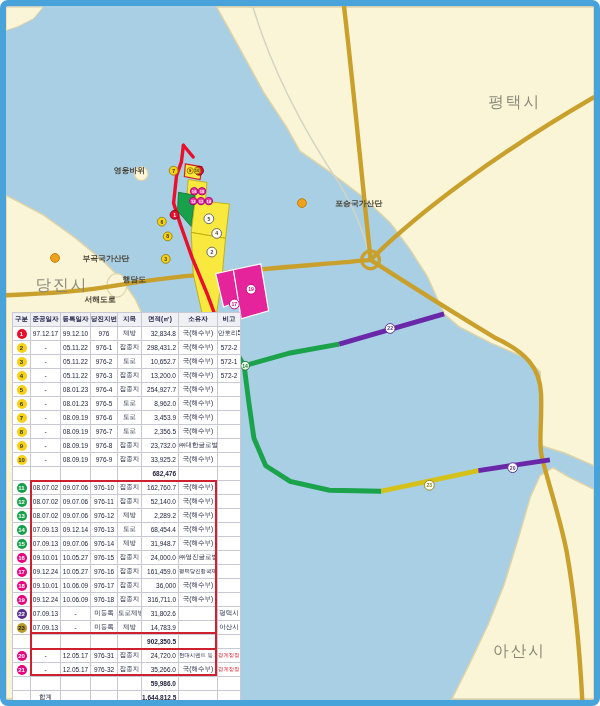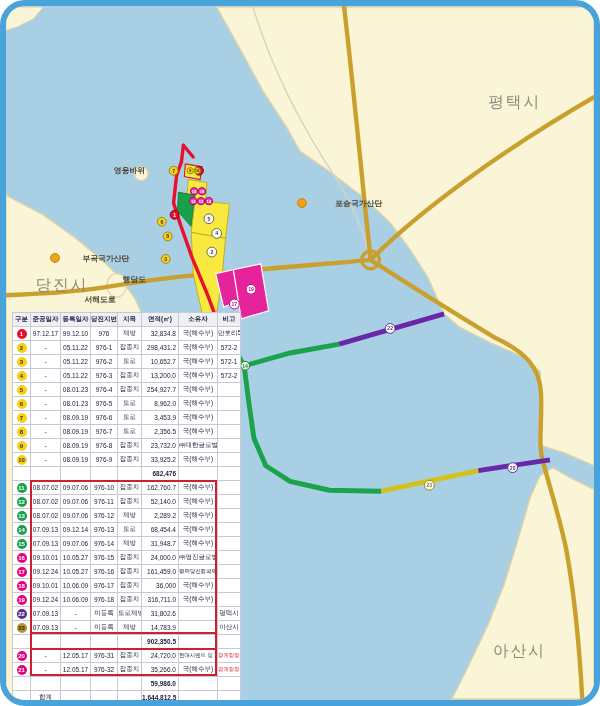--- a/index.html
+++ b/index.html
@@ -1,17 +1,17 @@
 <!DOCTYPE html>
 <html><head>
 <meta charset="utf-8">
 <style>
   html,body{margin:0;padding:0;background:#ffffff;}
   *{box-sizing:border-box;}
-  .frame{position:relative;width:600px;height:706px;border:6px solid #48a3da;border-radius:25px;
+  .frame{position:relative;width:600px;height:706px;border:6px solid #48a3da;border-radius:8px;
          overflow:hidden;background:#a9cfe5;font-family:"Liberation Sans",sans-serif;}
   svg{position:absolute;left:0;top:0;}
   svg text{font-family:"Liberation Sans",sans-serif;}
   .city-label{font-size:16px;fill:#8b8878;letter-spacing:2px;}
   .small-label{font-size:8px;fill:#4a4436;font-weight:bold;}
   .marker-text{font-weight:bold;text-anchor:middle;}
 
   
   .table-wrap{position:absolute;left:6px;top:306px;width:228px;background:#ffffff;}
   table{border-collapse:collapse;table-layout:fixed;width:228px;background:#fff;}

